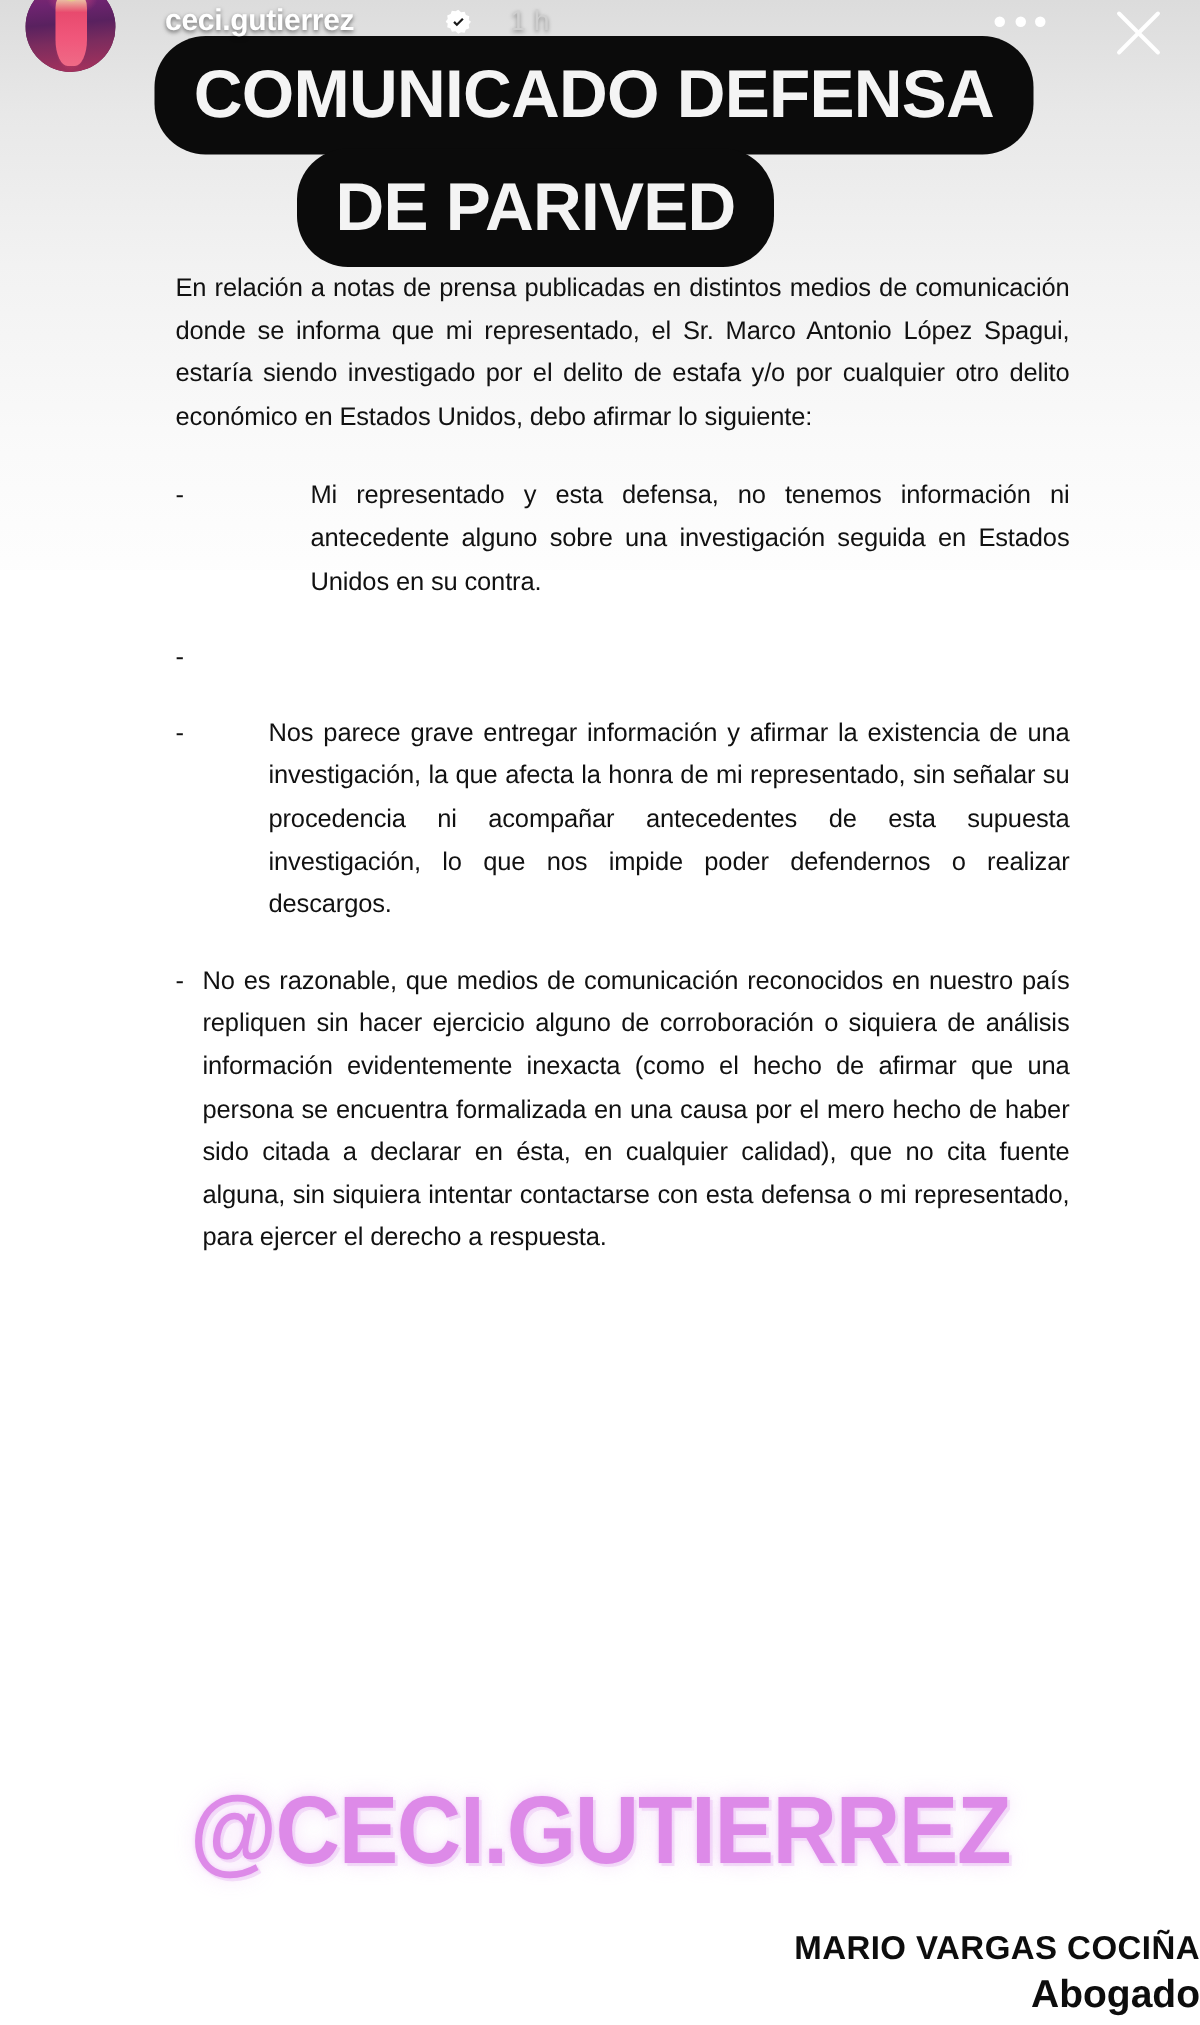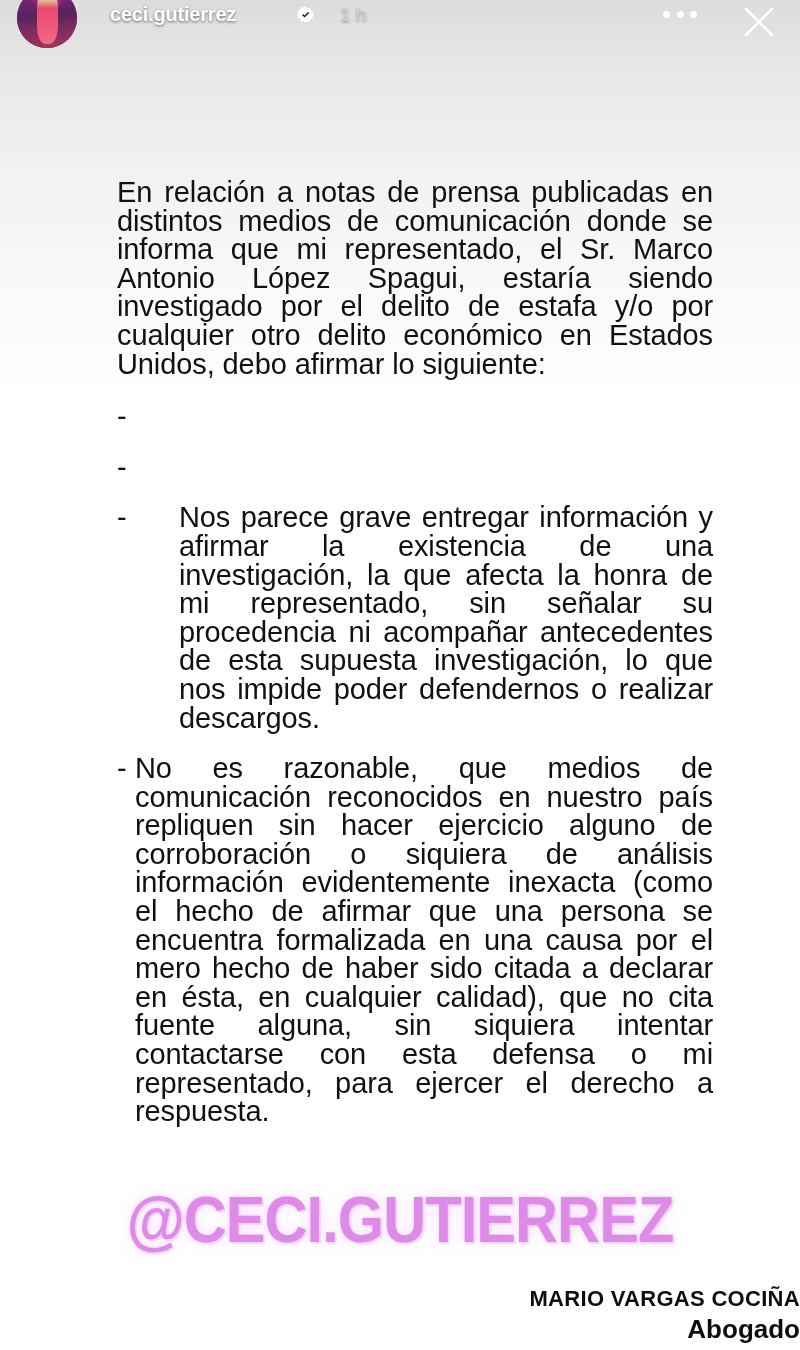--- a/index.html
+++ b/index.html
@@ -127,21 +127,21 @@
   .title-line.l2 { margin-top:-4px; margin-left:-86px; }
 
   
   .doc {
     position:absolute;
     left:117px; top:178px;
     width:596px;
     z-index:20;
   }
   .para {
-    font-size:29px;
+    font-size:17px;
     line-height:28.6px;
     color:#111111;
     text-align:justify;
     text-justify:inter-word;
     margin-bottom:22px;
     letter-spacing:-0.1px;
   }
   .para:last-child { margin-bottom:0; }
   .para.p-intro { margin-bottom:24px; }
 
@@ -223,28 +223,33 @@
       <i></i>
       <i></i>
     </div>
 
     <svg class="close-btn" viewBox="0 0 48 48">
       <line x1="11" y1="11" x2="37" y2="37" stroke="#ffffff" stroke-width="2.6" stroke-linecap="round"></line>
       <line x1="37" y1="11" x2="11" y2="37" stroke="#ffffff" stroke-width="2.6" stroke-linecap="round"></line>
     </svg>
   </div>
 
+  <div class="title-wrap">
+    <div class="title-line l1">COMUNICADO DEFENSA</div>
+    <div class="title-line l2">DE PARIVED</div>
+  </div>
 
   <div class="doc">
 
     <div class="para p-intro">En relación a notas de prensa publicadas en distintos medios de comunicación donde se informa que mi representado, el Sr. Marco Antonio López Spagui, estaría siendo investigado por el delito de estafa y/o por cualquier otro delito económico en Estados Unidos, debo afirmar lo siguiente:</div>
 
     <div class="para">
       <div class="bullet-row">
         <span class="bullet-mark wide">-</span>
+        <span class="bullet-text">Mi representado y esta defensa, no tenemos información ni antecedente alguno sobre una investigación seguida en Estados Unidos en su contra.</span>
       </div>
     </div>
 
     <div class="para">
       <div class="bullet-row">
         <span class="bullet-mark wide">-</span>
       </div>
     </div>
 
     <div class="para">

